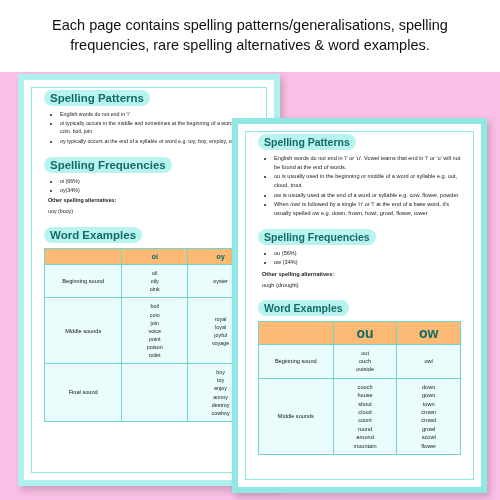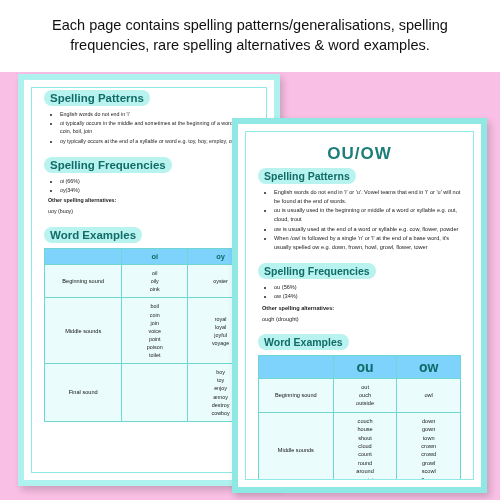--- a/index.html
+++ b/index.html
@@ -64,21 +64,21 @@
 
   table{
     border-collapse:collapse;width:100%;margin-top:5px;
     table-layout:fixed;
   }
   table td,table th{
     border:1px solid #6fd6d1;
     text-align:center;vertical-align:middle;
   }
   thead th{
-    background:#7dd3fc;color:#0e6b67;font-weight:bold;
+    background:#fdba74;color:#0e6b67;font-weight:bold;
     font-size:7.5px;padding:3px 0;
   }
   tbody td{
     background:#eafdfc;color:#1a1a1a;
     font-size:5.4px;line-height:1.5;padding:4px 2px;
   }
   tbody td.rowlab{
     background:#eafdfc;font-size:5.6px;color:#111;
   }
   .s2 thead th{font-size:14px;}
@@ -177,21 +177,20 @@
           </tbody>
         </table>
       </div>
 
     </div>
   </div>
 
   <div class="sheet sheet2 s2">
     <div class="sheet-inner">
 
-      <div class="title title2">OU/OW</div>
 
       <div class="sec">
         <div class="hl h1b">Spelling Patterns</div>
         <ul class="bul">
           <li>English words do not end in 'i' or 'u'. Vowel teams that end in 'i' or 'u' will not be found at the end of words.</li>
           <li>ou is usually used in the beginning or middle of a word or syllable e.g. out, cloud, trout</li>
           <li>ow is usually used at the end of a word or syllable e.g. cow, flower, powder</li>
           <li>When /ow/ is followed by a single 'n' or 'l' at the end of a base word, it's usually spelled ow e.g. down, frown, howl, growl, flower, tower</li>
         </ul>
       </div>

